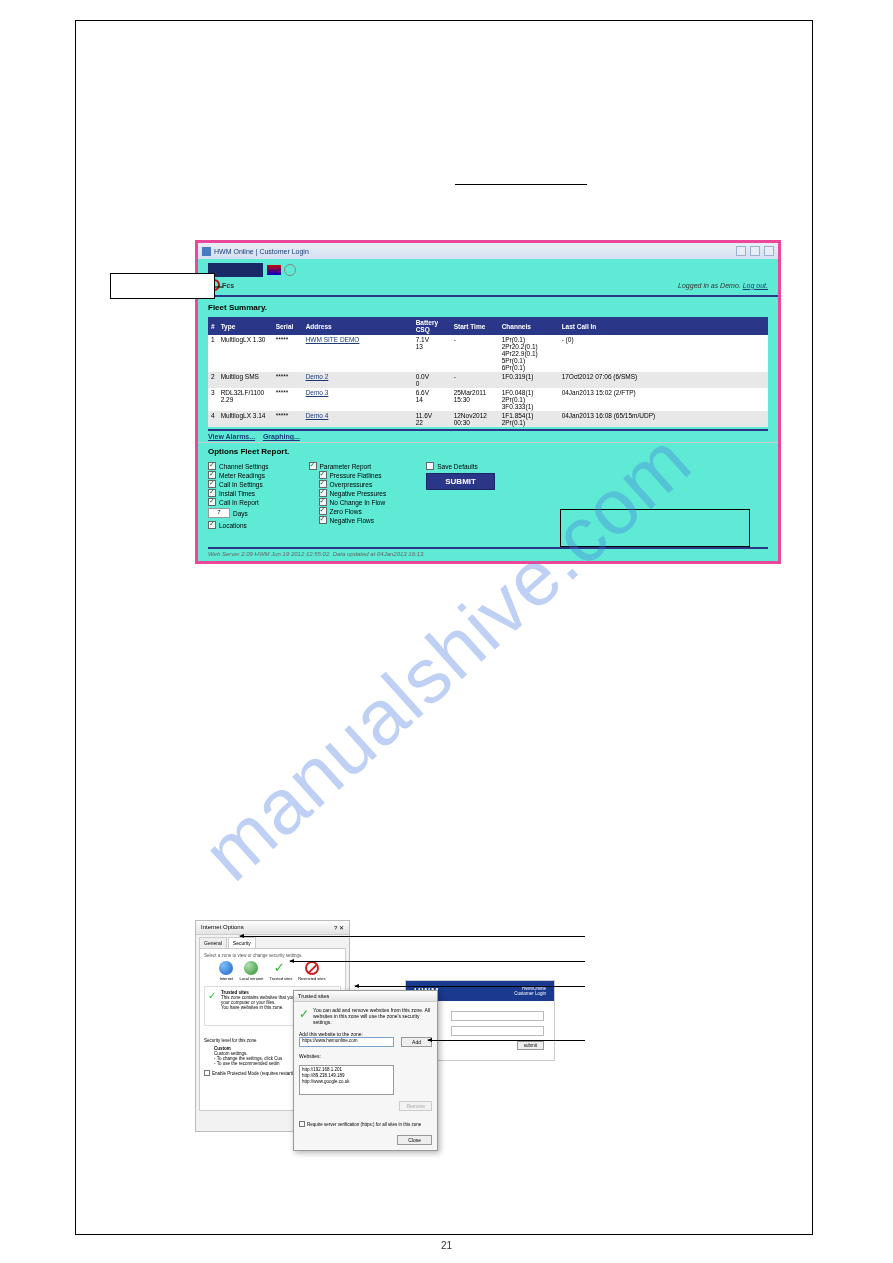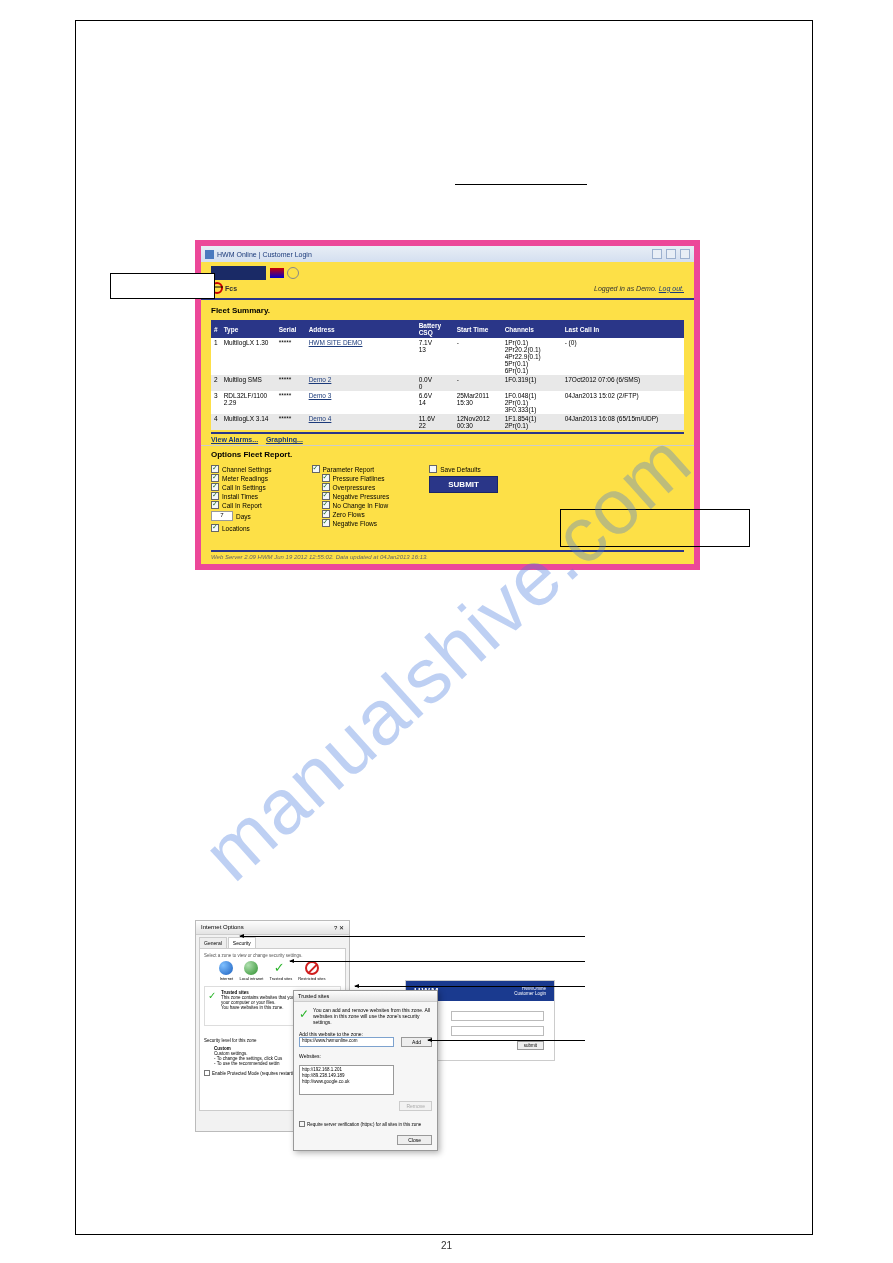--- a/index.html
+++ b/index.html
@@ -6,21 +6,21 @@
     body { font-family: Arial, sans-serif; background: #fff; width: 893px; height: 1263px; position: relative; }
     .page-border { position: absolute; left: 75px; top: 20px; width: 738px; height: 1215px; border: 1px solid #000; }
     .watermark { position: absolute; left: 50%; top: 52%; transform: translate(-50%, -50%) rotate(-42deg); font-size: 78px; color: rgba(70, 120, 220, 0.35); font-weight: 400; pointer-events: none; z-index: 50; letter-spacing: 1px; }
 
     .title-underline { position: absolute; left: 455px; top: 184px; width: 132px; border-bottom: 1px solid #000; }
 
     .callout-box-1 { position: absolute; left: 110px; top: 273px; width: 105px; height: 26px; border: 1px solid #000; background: #fff; z-index: 20; }
     .callout-box-2 { position: absolute; left: 560px; top: 509px; width: 190px; height: 38px; border: 1px solid #000; background: rgba(255,255,255,0); z-index: 20; }
 
     
-    .screenshot1 { position: absolute; left: 195px; top: 240px; width: 505px; border: 6px solid #ec4899; background: #fde047; font-size: 7px; z-index: 10; }
+    .screenshot1 { position: absolute; left: 195px; top: 240px; width: 586px; border: 3px solid #ec4899; background: #5eead4; font-size: 7px; z-index: 10; }
     .ie-bar { display: flex; align-items: center; background: linear-gradient(#e8eef6, #d4dff0); height: 16px; padding: 0 4px; }
     .ie-bar .favicon { width: 9px; height: 9px; background: #4a7abf; margin-right: 3px; }
     .ie-title { color: #1b3a7a; font-size: 7px; flex: 1; }
     .ie-tools { display: flex; gap: 4px; }
     .ie-tool { width: 10px; height: 10px; border: 1px solid #9cb0cf; background: #e8eef6; }
 
     .hwm-logo-row { padding: 4px 10px 2px; display: flex; align-items: center; }
     .hwm-logo { width: 55px; height: 14px; background: #1a2a66; color: #fff; font-size: 8px; font-weight: bold; display: flex; align-items: center; justify-content: center; }
     .flag-box { width: 14px; height: 10px; margin-left: 4px; background: linear-gradient(#c00, #00c); }
     .circle-icon { width: 12px; height: 12px; border-radius: 50%; border: 1px solid #888; margin-left: 3px; display: inline-block; }

